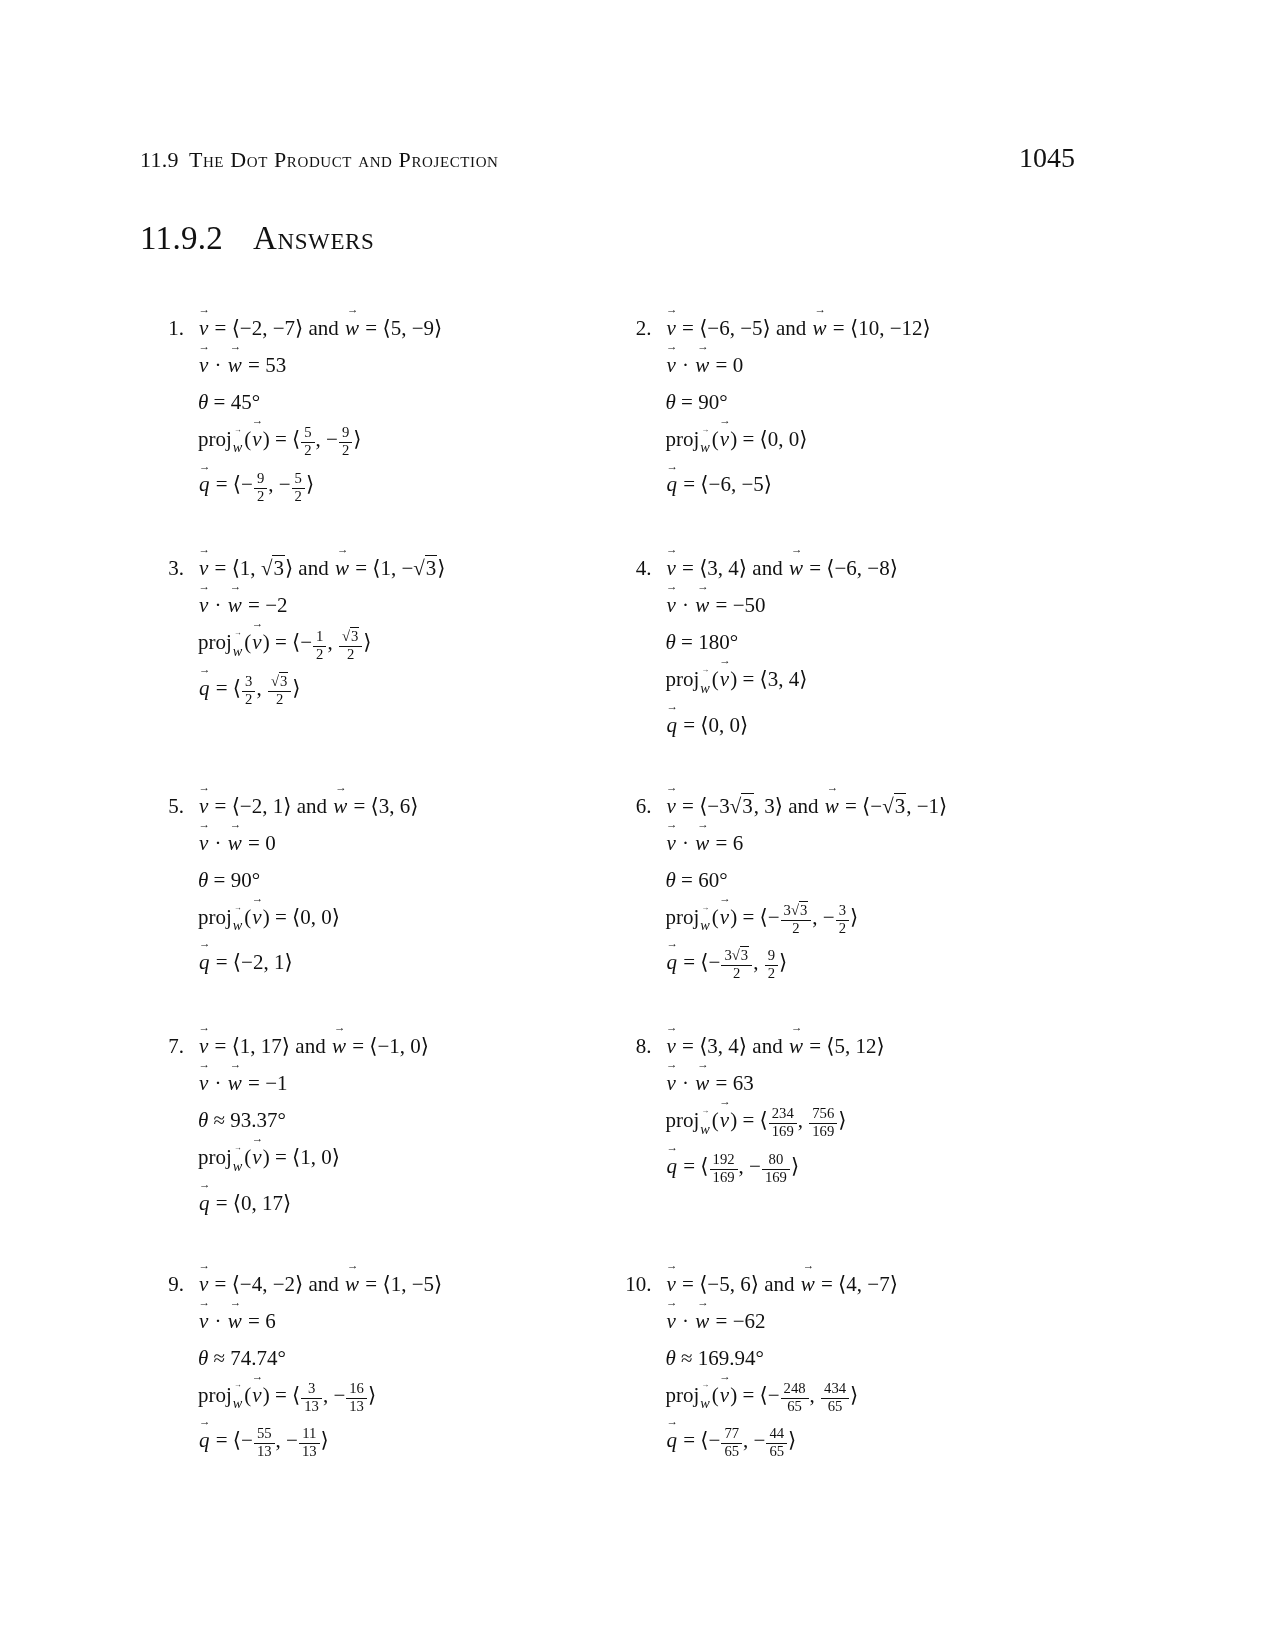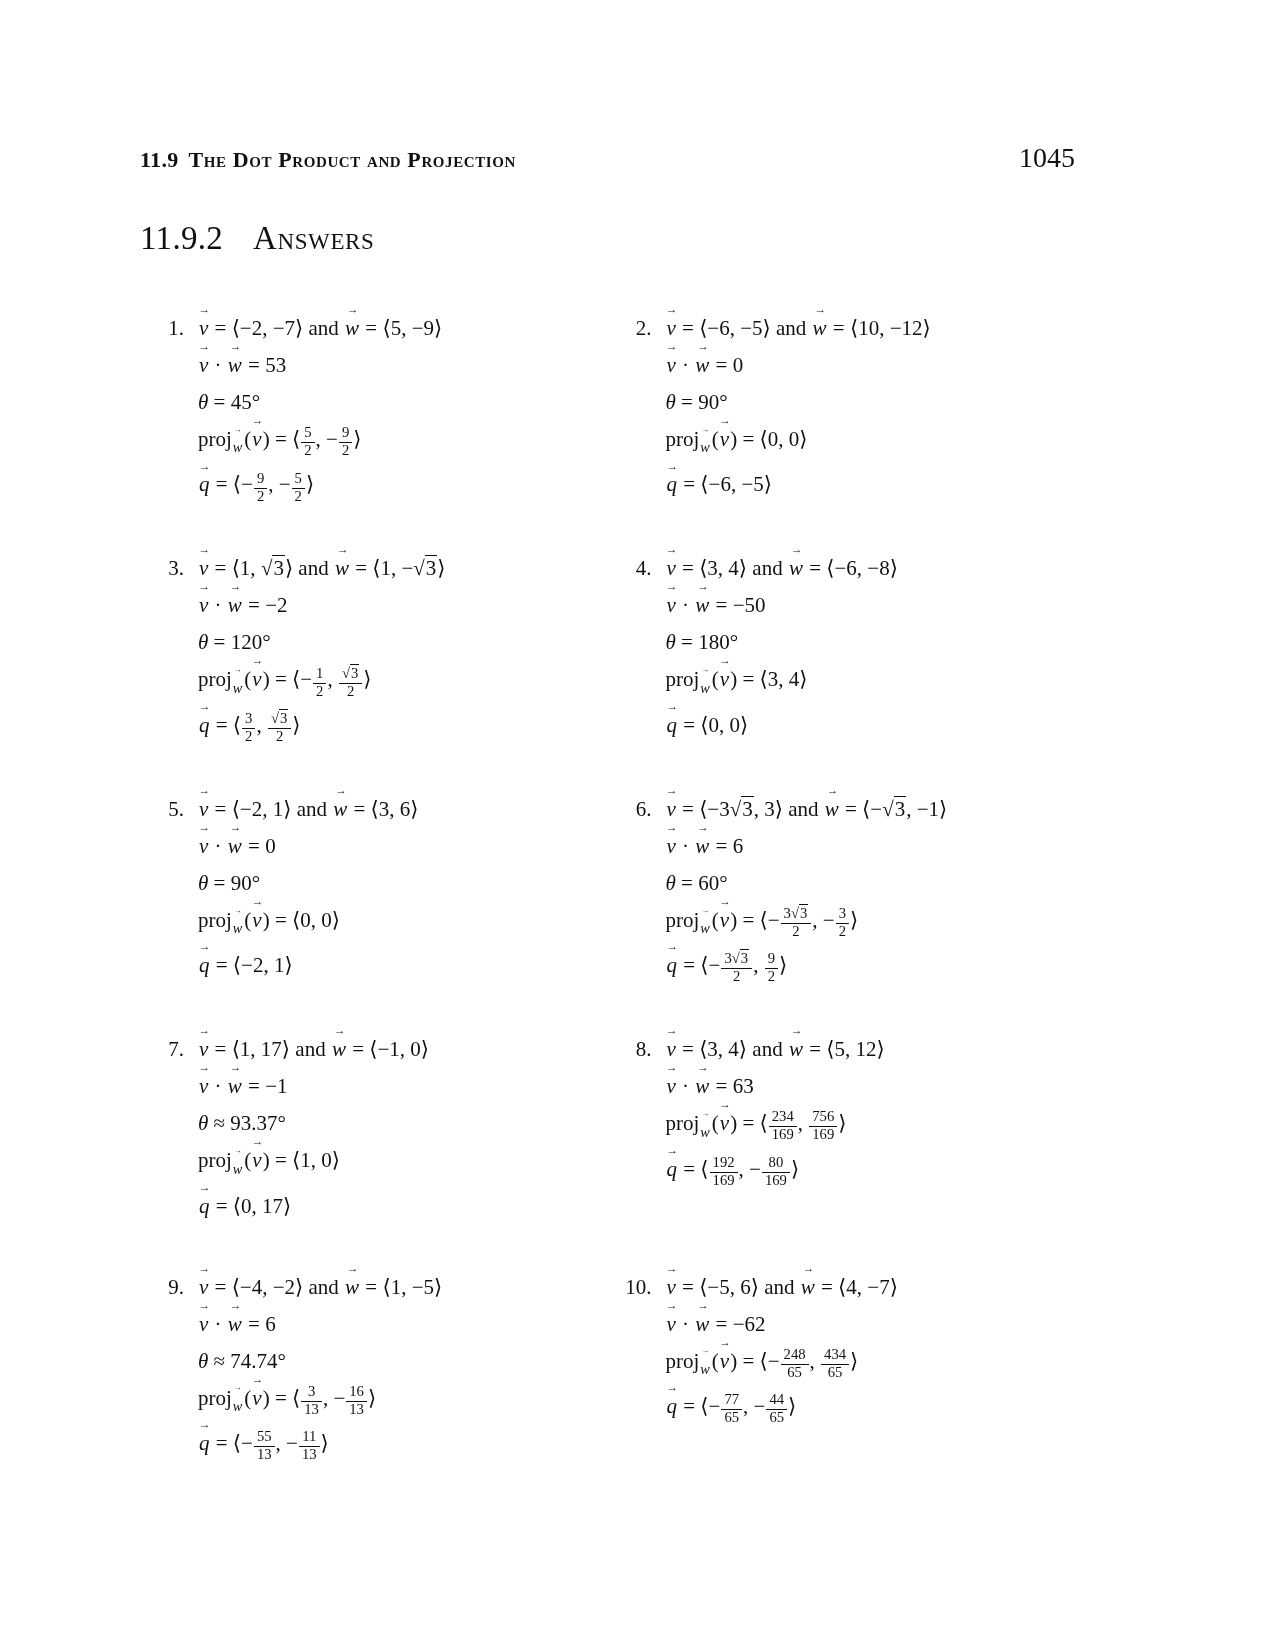--- a/index.html
+++ b/index.html
@@ -15,21 +15,21 @@
     width: 1275px; height: 1650px;
     padding: 142px 200px 60px 140px;
     background: #ffffff;
     overflow: hidden;
   }
   
   .running-head {
     display: flex; justify-content: space-between; align-items: baseline;
     font-size: 22px;
   }
-  .rh-left { letter-spacing: 0.3px; font-weight: bold; }
+  .rh-left { letter-spacing: 0.3px; }
   .rh-left .num { margin-right: 10px; }
   .sc { font-variant: small-caps; letter-spacing: 0.6px; }
   .rh-right { font-size: 28px; }
 
   
   .subsection {
     margin-top: 46px;
     font-size: 33px; font-weight: normal;
     letter-spacing: 0.3px;
   }
@@ -108,21 +108,20 @@
           <div class="mline"><span class="gvar">θ</span> = 90°</div>
           <div class="mline">proj<span class="psub"><span class="vec">w<span class="arr">→</span></span></span>(<span class="vec">v<span class="arr">→</span></span>) = ⟨0, 0⟩</div>
           <div class="mline"><span class="vec">q<span class="arr">→</span></span> = ⟨−6, −5⟩</div>
         </div>
       </div>
       <div class="problem">
         <div class="pnum">3.</div>
         <div class="pbody">
           <div class="mline"><span class="vec">v<span class="arr">→</span></span> = ⟨1, <span class="sq">√<span class="rad">3</span></span>⟩ and <span class="vec">w<span class="arr">→</span></span> = ⟨1, −<span class="sq">√<span class="rad">3</span></span>⟩</div>
           <div class="mline"><span class="vec">v<span class="arr">→</span></span> · <span class="vec">w<span class="arr">→</span></span> = −2</div>
-          <div class="mline"><span class="gvar">θ</span> = 120°</div>
           <div class="mline">proj<span class="psub"><span class="vec">w<span class="arr">→</span></span></span>(<span class="vec">v<span class="arr">→</span></span>) = ⟨−<span class="frac"><span class="fn">1</span><span class="fd">2</span></span>, <span class="frac"><span class="fn"><span class="sq">√<span class="rad">3</span></span></span><span class="fd">2</span></span>⟩</div>
           <div class="mline"><span class="vec">q<span class="arr">→</span></span> = ⟨<span class="frac"><span class="fn">3</span><span class="fd">2</span></span>, <span class="frac"><span class="fn"><span class="sq">√<span class="rad">3</span></span></span><span class="fd">2</span></span>⟩</div>
         </div>
       </div>
       <div class="problem">
         <div class="pnum">4.</div>
         <div class="pbody">
           <div class="mline"><span class="vec">v<span class="arr">→</span></span> = ⟨3, 4⟩ and <span class="vec">w<span class="arr">→</span></span> = ⟨−6, −8⟩</div>
           <div class="mline"><span class="vec">v<span class="arr">→</span></span> · <span class="vec">w<span class="arr">→</span></span> = −50</div>
           <div class="mline"><span class="gvar">θ</span> = 180°</div>
@@ -177,19 +176,20 @@
           <div class="mline"><span class="gvar">θ</span> ≈ 74.74°</div>
           <div class="mline">proj<span class="psub"><span class="vec">w<span class="arr">→</span></span></span>(<span class="vec">v<span class="arr">→</span></span>) = ⟨<span class="frac"><span class="fn">3</span><span class="fd">13</span></span>, −<span class="frac"><span class="fn">16</span><span class="fd">13</span></span>⟩</div>
           <div class="mline"><span class="vec">q<span class="arr">→</span></span> = ⟨−<span class="frac"><span class="fn">55</span><span class="fd">13</span></span>, −<span class="frac"><span class="fn">11</span><span class="fd">13</span></span>⟩</div>
         </div>
       </div>
       <div class="problem">
         <div class="pnum">10.</div>
         <div class="pbody">
           <div class="mline"><span class="vec">v<span class="arr">→</span></span> = ⟨−5, 6⟩ and <span class="vec">w<span class="arr">→</span></span> = ⟨4, −7⟩</div>
           <div class="mline"><span class="vec">v<span class="arr">→</span></span> · <span class="vec">w<span class="arr">→</span></span> = −62</div>
+          <div class="mline"><span class="gvar">θ</span> ≈ 169.94°</div>
           <div class="mline">proj<span class="psub"><span class="vec">w<span class="arr">→</span></span></span>(<span class="vec">v<span class="arr">→</span></span>) = ⟨−<span class="frac"><span class="fn">248</span><span class="fd">65</span></span>, <span class="frac"><span class="fn">434</span><span class="fd">65</span></span>⟩</div>
           <div class="mline"><span class="vec">q<span class="arr">→</span></span> = ⟨−<span class="frac"><span class="fn">77</span><span class="fd">65</span></span>, −<span class="frac"><span class="fn">44</span><span class="fd">65</span></span>⟩</div>
         </div>
       </div>
     </main>
 
 </div>
 
 </body></html>

